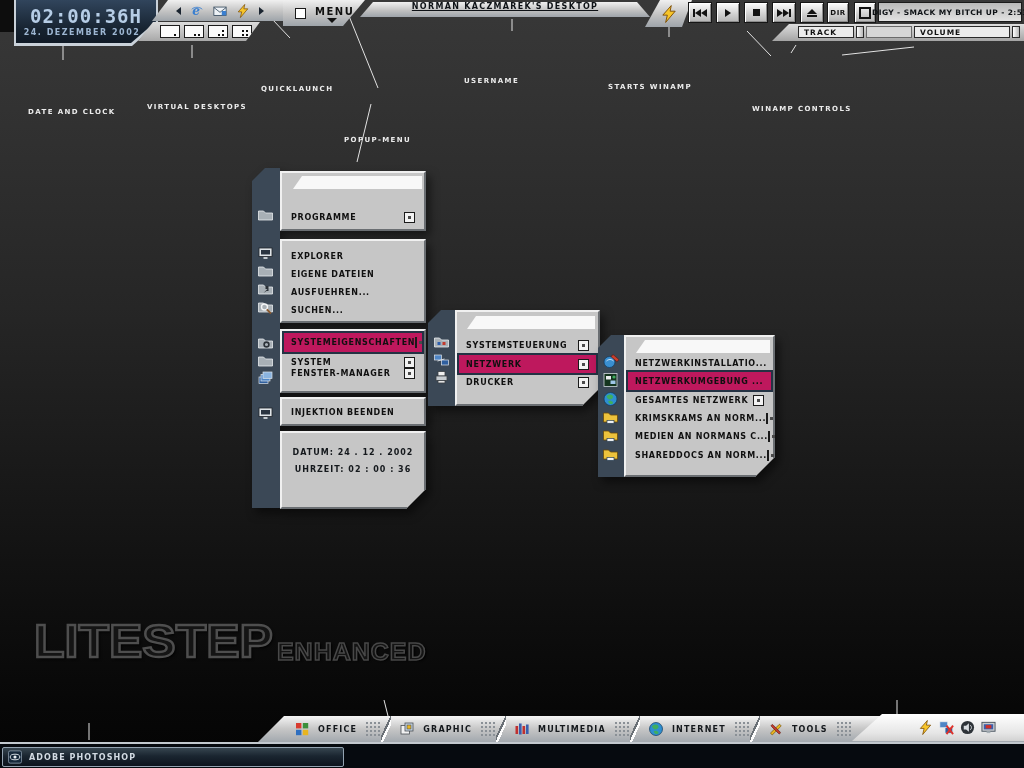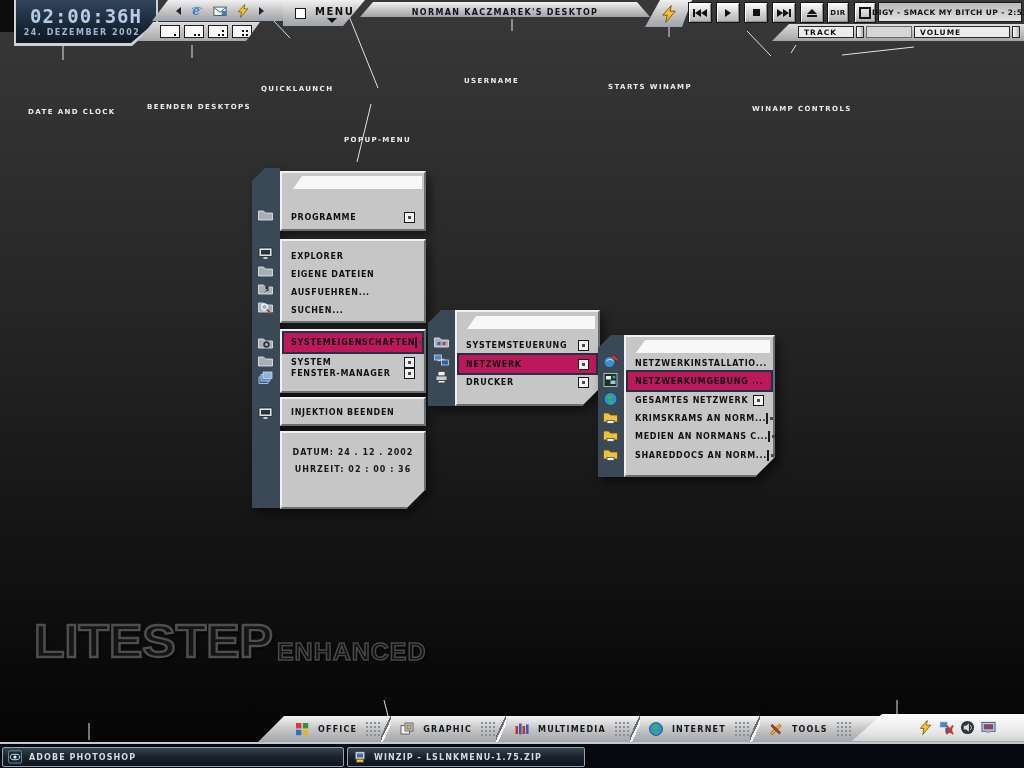--- a/index.html
+++ b/index.html
@@ -23,21 +23,21 @@
   #vdesk{left:138px;top:22px;width:122px;height:19px;clip-path:polygon(15px 0,100% 0,calc(100% - 14px) 100%,0 100%);
     display:flex;align-items:center;gap:4px;padding-left:22px;box-sizing:border-box;
     background:linear-gradient(180deg,#dcdcdc,#a8a8a8);}
   .vd-btn{position:relative;width:20px;height:13px;background:#fbfbfb;border:1px solid #1c1c1c;box-sizing:border-box;}
   .vd-btn b{position:absolute;width:2px;height:2px;background:#111;}
   #menu-btn{left:283px;top:0;width:82px;height:26px;clip-path:polygon(0 0,100% 0,calc(100% - 22px) 100%,0 100%);}
   #menu-check{position:absolute;left:12px;top:8px;width:9px;height:9px;background:#fff;border:1px solid #1a1a1a;}
   #menu-label{position:absolute;left:32px;top:6px;font:bold 10px "DejaVu Sans",sans-serif;letter-spacing:1.5px;color:#101010;}
   #menu-caret{position:absolute;left:44px;top:18px;width:0;height:0;border-left:5px solid transparent;border-right:5px solid transparent;border-top:5px solid #101010;}
   #username-strip{left:360px;top:2px;width:290px;height:15px;clip-path:polygon(13px 0,calc(100% - 13px) 0,100% 100%,0 100%);
-    display:flex;align-items:flex-end;justify-content:center;font:bold 8px "DejaVu Sans",sans-serif;letter-spacing:1.3px;color:#0e1216;}
+    display:flex;align-items:flex-start;justify-content:center;font:bold 8px "DejaVu Sans",sans-serif;letter-spacing:1.3px;color:#0e1216;text-decoration:underline;}
   #winamp-start{left:645px;top:0;width:47px;height:27px;clip-path:polygon(15px 0,100% 0,calc(100% - 10px) 100%,0 100%);
     display:flex;align-items:center;justify-content:center;}
   .wbtn{position:absolute;top:2px;width:24px;height:21px;box-sizing:border-box;border:1px solid #161616;
     background:linear-gradient(180deg,#fdfdfd,#cfcfcf 60%,#b4b4b4);box-shadow:inset 1px 1px 0 #fff,inset -1px -1px 0 #8c8c8c;
     display:flex;align-items:center;justify-content:center;gap:0;}
   .tri-r{width:0;height:0;border-top:4px solid transparent;border-bottom:4px solid transparent;border-left:6px solid #121212;}
   .tri-l{width:0;height:0;border-top:4px solid transparent;border-bottom:4px solid transparent;border-right:6px solid #121212;}
   .bar-v{width:2px;height:8px;background:#121212;}
   .sq-glyph{width:7px;height:7px;background:#121212;}
   .ej{display:flex;flex-direction:column;align-items:center;}
@@ -346,21 +346,21 @@
 
   <div class="abs" id="trackvol">
     <span class="sl-label" style="left:26px;width:56px">TRACK</span>
     <span class="sl-handle" style="left:84px"></span>
     <span class="sl-groove" style="left:94px;width:46px"></span>
     <span class="sl-label" style="left:142px;width:96px">VOLUME</span>
     <span class="sl-handle" style="left:240px"></span>
   </div>
 
   <span class="anno" style="left:28px;top:64px">DATE AND CLOCK</span>
-  <span class="anno" style="left:147px;top:59px">BEENDEN DESKTOPS</span>
+  <span class="anno" style="left:147px;top:59px">VIRTUAL DESKTOPS</span>
   <span class="anno" style="left:261px;top:41px">QUICKLAUNCH</span>
   <span class="anno" style="left:344px;top:92px">POPUP-MENU</span>
   <span class="anno" style="left:464px;top:33px">USERNAME</span>
   <span class="anno" style="left:608px;top:39px">STARTS WINAMP</span>
   <span class="anno" style="left:752px;top:61px">WINAMP CONTROLS</span>
   <span class="anno" style="left:359px;top:690px">LSLNKMENU</span>
   <span class="anno" style="left:848px;top:688px">SYSTRAY</span>
   <span class="anno" style="left:76px;top:714px">TASKS</span>
 
   <div class="menuwrap" style="left:252px;top:168px;width:176px;height:342px">
@@ -588,21 +588,15 @@
       </svg>
   </div>
 
   <div id="taskbar">
     <div class="task" style="left:2px;width:342px">
       <svg class="ic" width="14" height="14">
           <use href="#i-photoshop"></use>
         </svg>
       <span>ADOBE PHOTOSHOP</span>
     </div>
-    <div class="task" style="left:347px;width:238px">
-      <svg class="ic" width="14" height="14">
-          <use href="#i-winzip"></use>
-        </svg>
-      <span>WINZIP - LSLNKMENU-1.75.ZIP</span>
-    </div>
   </div>
 
 </div>
 
 </body></html>

